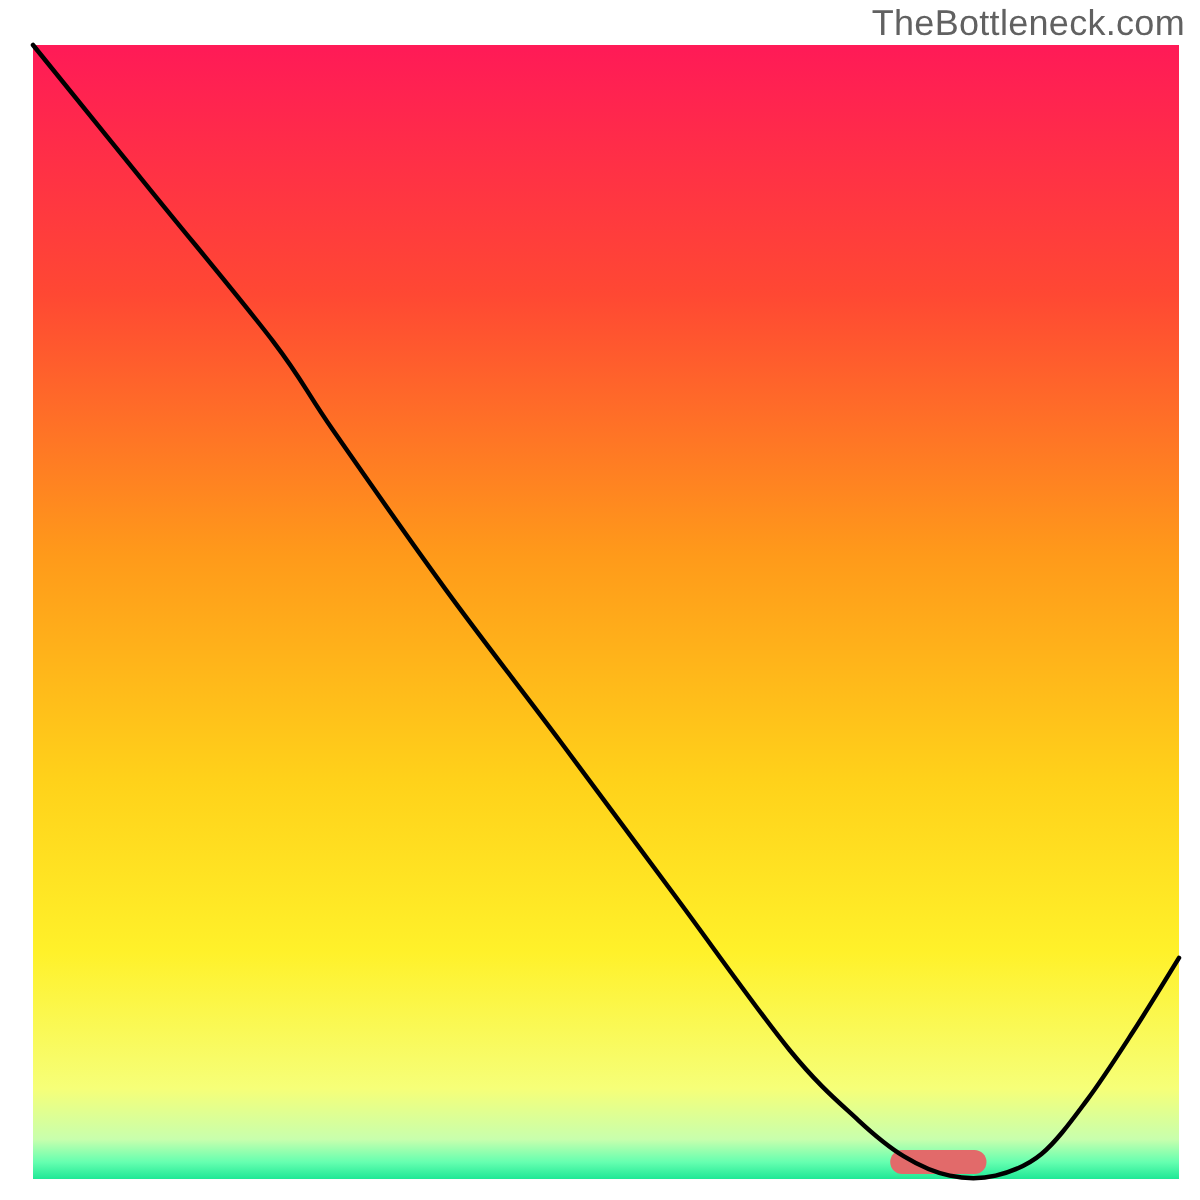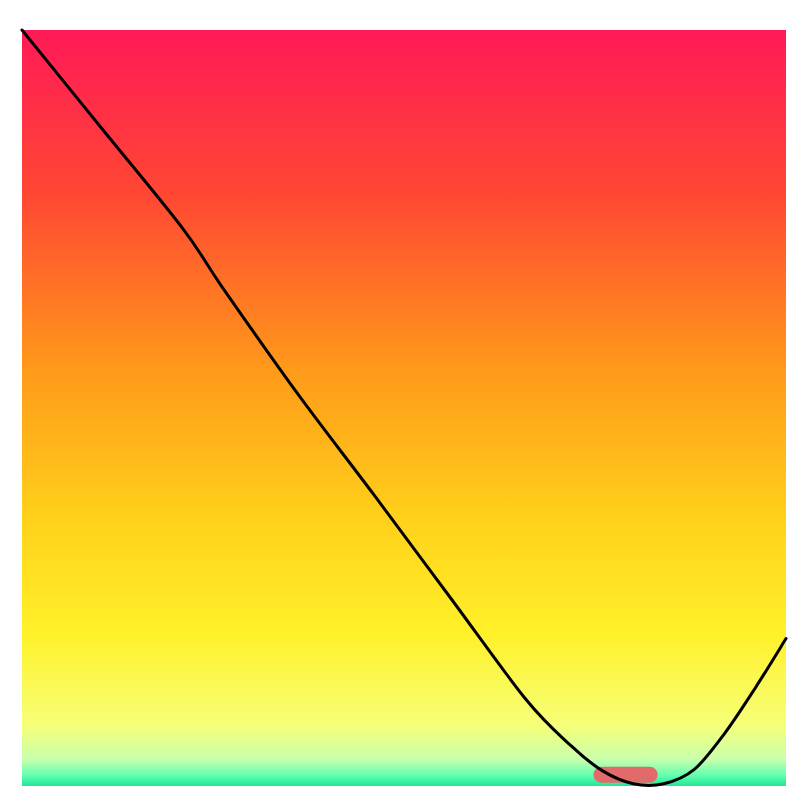--- a/index.html
+++ b/index.html
@@ -48,13 +48,14 @@
           <stop offset="92.00%" stop-color="#f6ff78"></stop>
           <stop offset="96.50%" stop-color="#c8ffad"></stop>
           <stop offset="98.50%" stop-color="#66ffb0"></stop>
           <stop offset="100.00%" stop-color="#1fe896"></stop>
         </linearGradient>
     </defs>
     <rect id="plot-bg" x="22" y="30" width="764" height="756" fill="url(#bg-grad)"></rect>
     <rect id="marker" x="593.472" y="766.66" width="64.17600000000004" height="16" rx="8" ry="8" fill="#e26a6a"></rect>
     <path id="curve" fill="none" d="M 22.00 30.00 C 35.37 46.51, 75.48 96.02, 102.22 129.04 C 128.96 162.05, 162.45 201.74, 182.44 228.07 C 202.43 254.41, 203.07 259.57, 222.17 287.04 C 241.27 314.51, 271.83 358.36, 297.04 392.88 C 322.25 427.40, 347.97 460.16, 373.44 494.18 C 398.91 528.20, 424.37 562.73, 449.84 597.00 C 475.31 631.27, 505.87 674.87, 526.24 699.82 C 546.61 724.76, 559.35 734.84, 572.08 746.69 C 584.81 758.53, 592.45 764.71, 602.64 770.88 C 612.83 777.05, 623.01 781.59, 633.20 783.73 C 643.39 785.87, 653.57 786.13, 663.76 783.73 C 673.95 781.34, 684.13 777.81, 694.32 769.37 C 704.51 760.93, 714.69 746.69, 724.88 733.08 C 735.07 719.47, 745.25 703.47, 755.44 687.72 C 765.63 671.97, 780.91 646.77, 786.00 638.58" stroke="#000000" stroke-width="3" stroke-linecap="round" stroke-linejoin="round"></path>
   </svg>
+  <div class="watermark">TheBottleneck.com</div>
 </div>
 
 </body></html>

